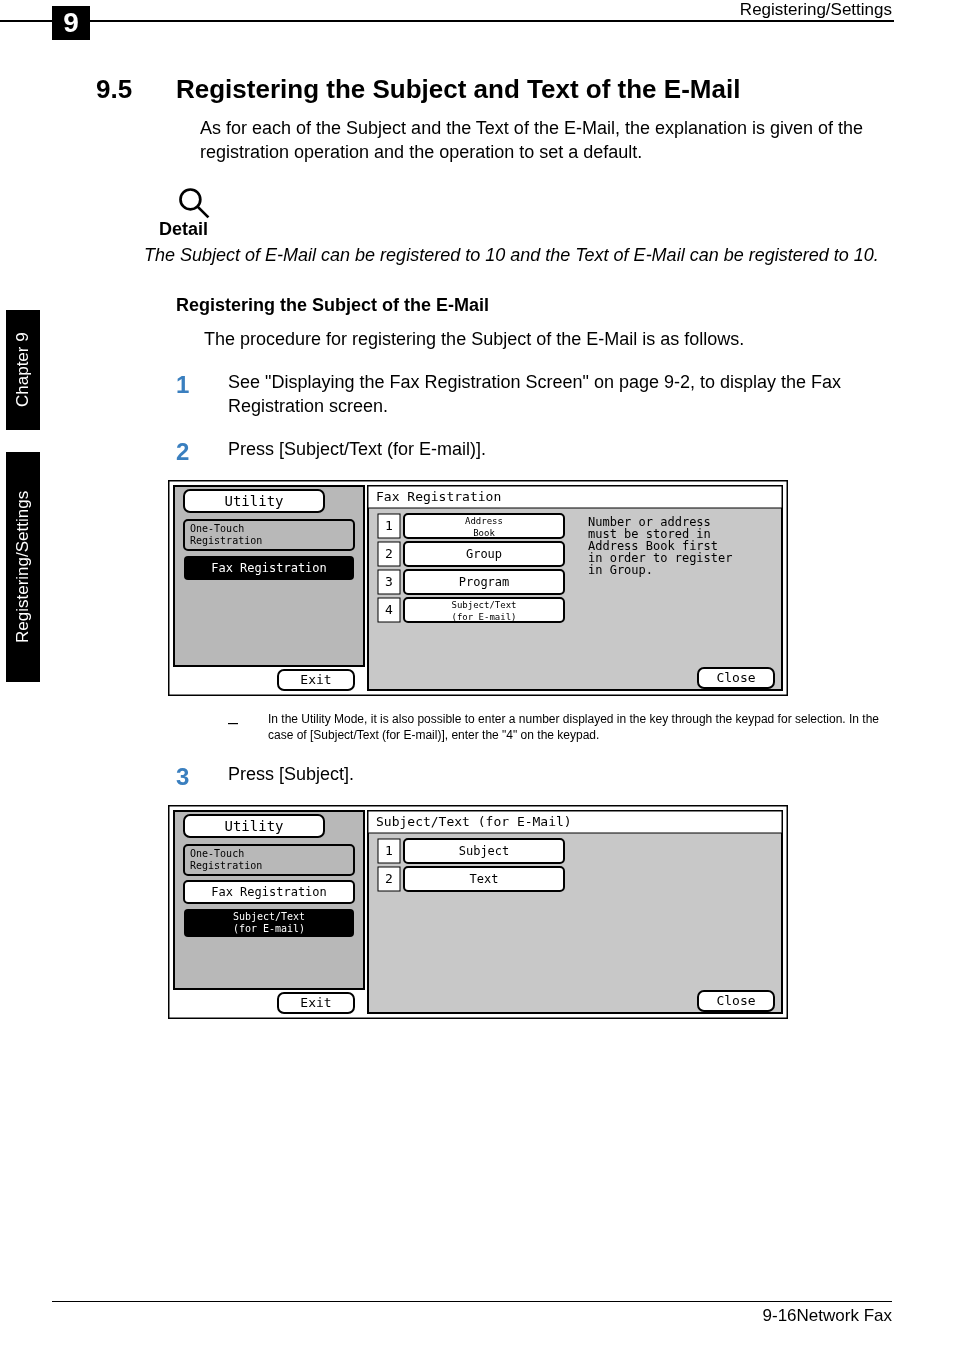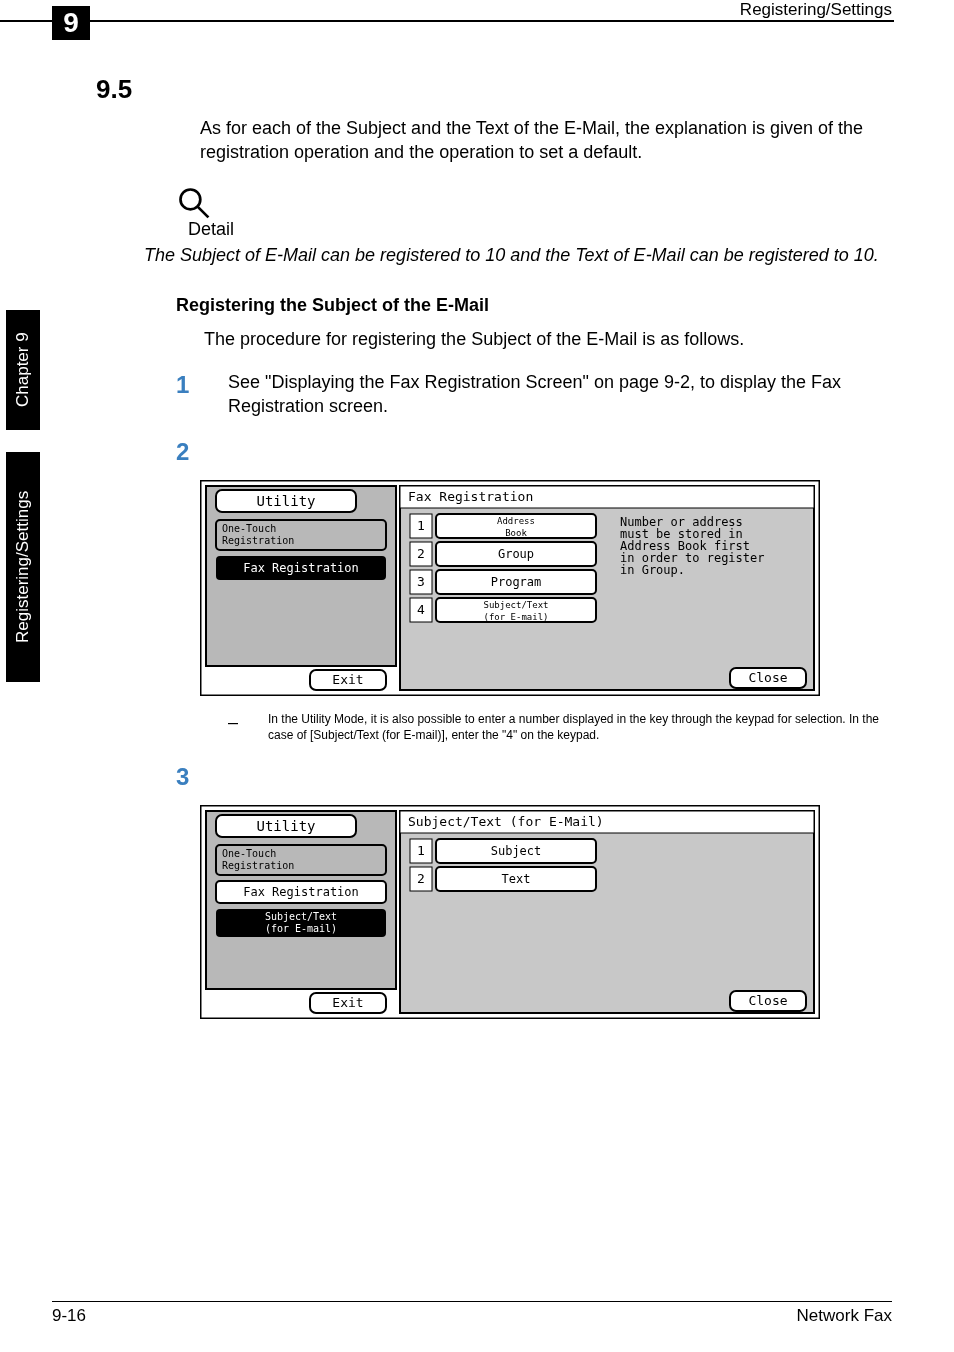--- a/index.html
+++ b/index.html
@@ -7,51 +7,52 @@
   .header-bar{position:absolute;top:20px;left:0;right:60px;height:2px;background:#000}
   .chapter-tab{position:absolute;top:6px;left:52px;width:38px;height:34px;background:#000;color:#fff;font-size:28px;font-weight:bold;line-height:34px;text-align:center}
   .hdr-right{position:absolute;top:0px;right:62px;font-size:17px}
   .body-col{position:absolute;top:70px;left:96px;right:62px}
   .sec-row{display:flex;align-items:center;margin-top:4px}
   .sec-num{font-size:26px;font-weight:bold;width:80px}
   .sec-title{font-size:26px;font-weight:bold;flex:1}
   .body-text{font-size:18px;margin-left:104px;margin-top:12px;line-height:1.32}
   .loupe{margin-left:80px;margin-top:20px}
   .loupe svg{width:36px;height:36px}
-  .detail-head{font-size:18px;font-weight:normal;margin-left:92px;margin-top:-6px}
+  .detail-head{font-size:18px;font-weight:bold;margin-left:63px;margin-top:-6px}
   .detail-body{font-size:18px;font-style:italic;margin-left:48px;margin-top:4px;line-height:1.3}
   .sub-h{font-size:18px;font-weight:bold;margin-left:80px;margin-top:28px}
   .para{font-size:18px;margin-left:108px;margin-top:12px;line-height:1.3}
   .step{display:flex;align-items:flex-start;margin-left:80px;margin-top:20px}
   .step-num{font-size:24px;font-weight:bold;color:#3a7fbf;width:52px;flex:0 0 52px}
   .step-text{font-size:18px;line-height:1.3;flex:1}
   .bullet{display:flex;align-items:flex-start;margin-left:132px;margin-top:16px}
   .bullet .dash{width:40px;flex:0 0 40px;font-size:18px}
   .bullet .btxt{font-size:12px;line-height:1.3;flex:1}
-  .screenshot{margin-left:104px;margin-top:14px}
+  .screenshot{margin-left:72px;margin-top:14px}
   .screenshot svg{display:block}
   .side-tab{position:absolute;left:6px;width:34px;background:#000;color:#fff;writing-mode:vertical-rl;transform:rotate(180deg);font-size:17px;text-align:center;display:flex;align-items:center;justify-content:center}
   .side-tab.ch{top:310px;height:120px}
   .side-tab.rs{top:452px;height:230px}
-  .footer{position:absolute;bottom:26px;left:52px;right:62px;border-top:1.5px solid #000;display:flex;justify-content:space-between;padding-top:4px;font-size:17px}
+  .footer{position:absolute;bottom:26px;left:52px;right:62px;border-top:1.5px solid #000;display:flex;justify-content:flex-end;padding-top:4px;font-size:17px}
 </style>
 </head>
 <body>
 
 <div class="page">
   <div class="header-bar"></div>
   <div class="chapter-tab">9</div>
   <div class="hdr-right">Registering/Settings</div>
 
   <div class="side-tab ch">Chapter 9</div>
   <div class="side-tab rs">Registering/Settings</div>
 
   <div class="body-col">
     <div class="sec-row">
       <div class="sec-num">9.5</div>
+      <div class="sec-title">Registering the Subject and Text of the E-Mail</div>
     </div>
     <div class="body-text">As for each of the Subject and the Text of the E-Mail, the explanation is given of the registration operation and the operation to set a default.</div>
 
     <div class="loupe">
       <svg viewBox="0 0 40 40">
           <circle cx="16" cy="16" r="11" fill="none" stroke="#000" stroke-width="3"></circle>
           <line x1="24" y1="24" x2="36" y2="36" stroke="#000" stroke-width="3"></line>
         </svg>
     </div>
     <div class="detail-head">Detail</div>
@@ -60,20 +61,21 @@
     <div class="sub-h">Registering the Subject of the E-Mail</div>
     <div class="para">The procedure for registering the Subject of the E-Mail is as follows.</div>
 
     <div class="step">
       <div class="step-num">1</div>
       <div class="step-text">See "Displaying the Fax Registration Screen" on page 9-2, to display the Fax Registration screen.</div>
     </div>
 
     <div class="step">
       <div class="step-num">2</div>
+      <div class="step-text">Press [Subject/Text (for E-mail)].</div>
     </div>
 
     <div class="screenshot">
       <svg width="620" height="216" viewBox="0 0 620 216">
         <rect x="0" y="0" width="620" height="216" fill="#fff" stroke="#000" stroke-width="3"></rect>
 
         <rect x="6" y="6" width="190" height="180" fill="#b8b8b8" stroke="#000" stroke-width="2"></rect>
         <rect x="16" y="10" width="140" height="22" rx="6" fill="#fff" stroke="#000" stroke-width="2"></rect>
         <text x="86" y="26" font-family="monospace" font-size="14" text-anchor="middle">Utility</text>
         <rect x="16" y="40" width="170" height="30" rx="4" fill="#b8b8b8" stroke="#000" stroke-width="2"></rect>
@@ -118,20 +120,21 @@
       </svg>
     </div>
 
     <div class="bullet">
       <div class="dash">–</div>
       <div class="btxt">In the Utility Mode, it is also possible to enter a number displayed in the key through the keypad for selection. In the case of [Subject/Text (for E-mail)], enter the "4" on the keypad.</div>
     </div>
 
     <div class="step">
       <div class="step-num">3</div>
+      <div class="step-text">Press [Subject].</div>
     </div>
 
     <div class="screenshot">
       <svg width="620" height="214" viewBox="0 0 620 214">
         <rect x="0" y="0" width="620" height="214" fill="#fff" stroke="#000" stroke-width="3"></rect>
         <rect x="6" y="6" width="190" height="178" fill="#b8b8b8" stroke="#000" stroke-width="2"></rect>
         <rect x="16" y="10" width="140" height="22" rx="6" fill="#fff" stroke="#000" stroke-width="2"></rect>
         <text x="86" y="26" font-family="monospace" font-size="14" text-anchor="middle">Utility</text>
         <rect x="16" y="40" width="170" height="30" rx="4" fill="#b8b8b8" stroke="#000" stroke-width="2"></rect>
         <text x="22" y="52" font-family="monospace" font-size="10" style="white-space:pre"><tspan x="22" y="52">One-Touch</tspan><tspan x="22" y="64">Registration</tspan></text>

